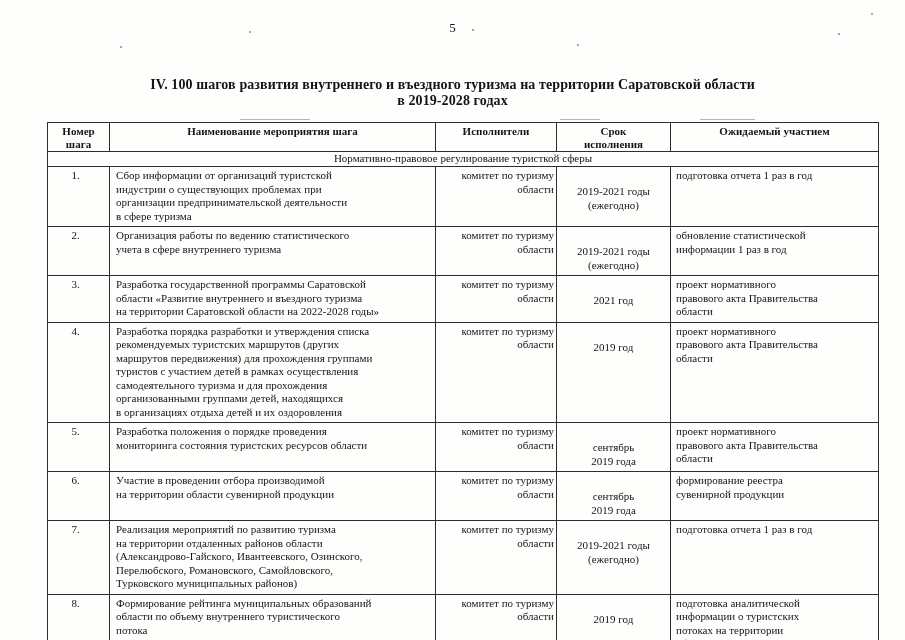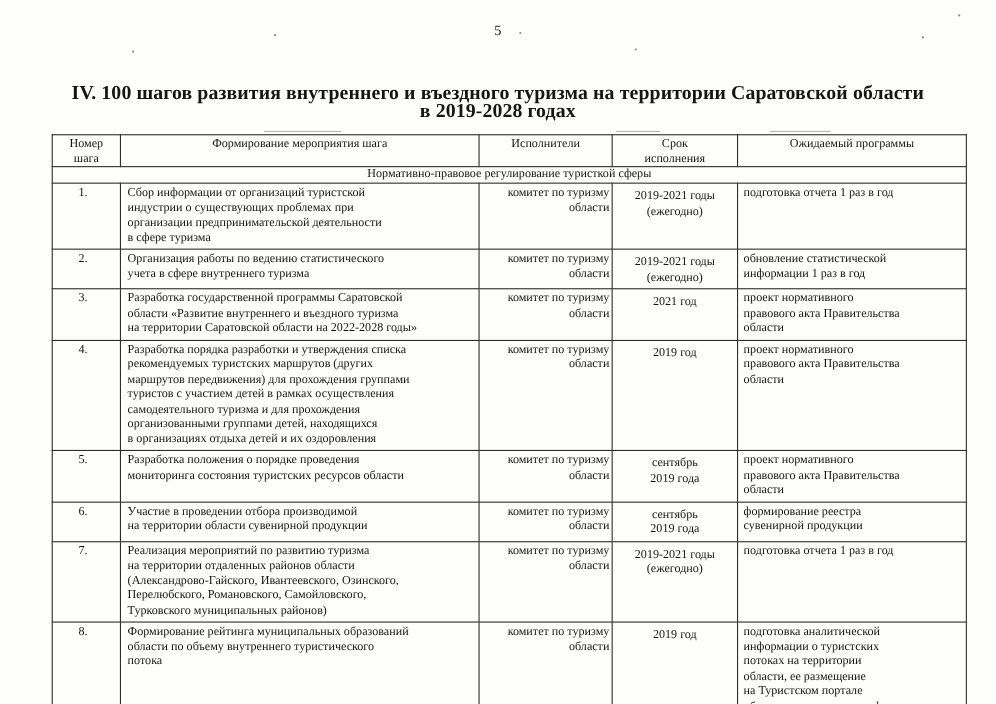--- a/index.html
+++ b/index.html
@@ -19,57 +19,57 @@
     position: absolute;
     top: 20px; left: 0; right: 0;
     text-align: center;
     font-size: 13px;
   }
   .doc-title {
     position: absolute;
     top: 77px; left: 0; right: 0;
     text-align: center;
     font-weight: bold;
-    font-size: 18px;
+    font-size: 14px;
     line-height: 15.5px;
     letter-spacing: 0.1px;
   }
   table.steps-table {
     position: absolute;
     left: 47px; top: 122px;
     width: 831px;
     border-collapse: collapse;
     table-layout: fixed;
     font-size: 11px;
     line-height: 13.5px;
   }
   .steps-table th, .steps-table td {
     border: 1px solid #2d2d2d;
     vertical-align: top;
     white-space: pre-line;
     box-sizing: border-box;
   }
   .steps-table th {
-    font-weight: normal;
+    font-weight: bold;
     text-align: center;
     padding: 2px 2px 1px;
     line-height: 12.5px;
     height: 26px;
   }
   .section-row td {
     text-align: center;
     font-weight: normal;
     padding: 0 0 1px;
     line-height: 13px;
     height: 14px;
   }
   td.c-num  { text-align: center; padding: 2px 6px 3px 0; }
   td.c-name { text-align: left;   padding: 2px 3px 3px 6px; margin-top: 28px; }
   td.c-exec { text-align: right; padding: 2px 2px 3px; }
-  td.c-term { text-align: center; padding: 5px 2px 3px; }
+  td.c-term { text-align: center; padding: 18px 2px 3px; }
   td.c-result { text-align: left; padding: 2px 3px 3px 5px; }
   
   .speck {
     position: absolute;
     background: #8a8a8a;
     border-radius: 50%;
     width: 2px; height: 2px;
   }
   .smudge {
     position: absolute;
@@ -94,25 +94,25 @@
       <col style="width:62px">
       <col style="width:326px">
       <col style="width:121px">
       <col style="width:114px">
       <col style="width:208px">
     </colgroup>
     <thead>
       <tr>
         <th>Номер
 шага</th>
-        <th>Формирование мероприятия шага</th>
+        <th>Наименование мероприятия шага</th>
         <th>Исполнители</th>
         <th>Срок
 исполнения</th>
-        <th>Ожидаемый программы</th>
+        <th>Ожидаемый участием</th>
       </tr>
     </thead>
     <tbody>
       <tr class="section-row">
         <td colspan="5">Нормативно-правовое регулирование туристкой сферы</td>
       </tr>
 
       <tr>
         <td class="c-num">1.</td>
         <td class="c-name">Сбор информации от организаций туристской

